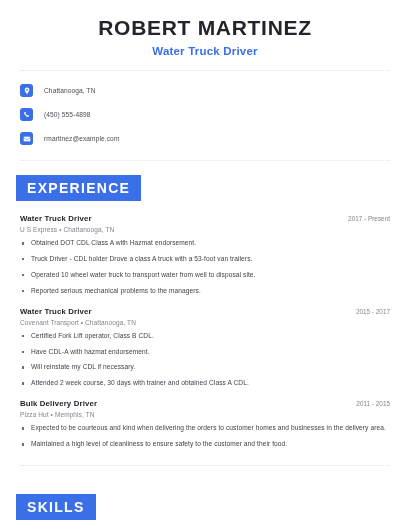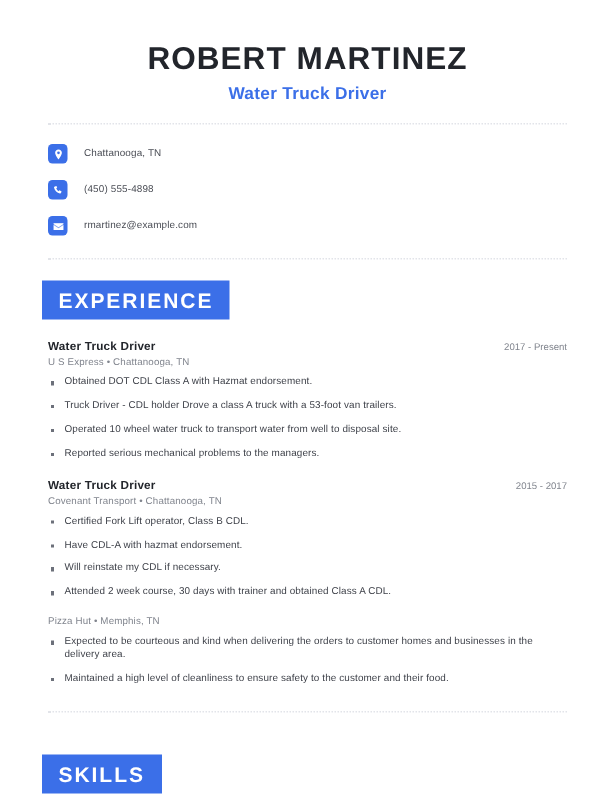--- a/index.html
+++ b/index.html
@@ -12,21 +12,21 @@
   body {
     width: 410px;
     height: 530px;
     font-family: "Liberation Sans", sans-serif;
     color: #31333a;
     overflow: hidden;
   }
   .page {
     width: 410px;
     height: 464px;
-    padding: 12px;
+    padding: 0;
     position: relative;
     background: #ffffff;
   }
 
   
   .header {
     padding: 16px 20px 0 20px;
     text-align: center;
   }
   .full-name {
@@ -235,20 +235,24 @@
         <div class="job-meta">Covenant Transport • Chattanooga, TN</div>
         <ul class="bullets">
           <li>Certified Fork Lift operator, Class B CDL.</li>
           <li>Have CDL-A with hazmat endorsement.</li>
           <li>Will reinstate my CDL if necessary.</li>
           <li>Attended 2 week course, 30 days with trainer and obtained Class A CDL.</li>
         </ul>
       </div>
 
       <div class="job">
+        <div class="job-head">
+          <span class="job-role">Bulk Delivery Driver</span>
+          <span class="job-dates">2011 - 2015</span>
+        </div>
         <div class="job-meta">Pizza Hut • Memphis, TN</div>
         <ul class="bullets">
           <li>Expected to be courteous and kind when delivering the orders to customer homes and businesses in the delivery area.</li>
           <li>Maintained a high level of cleanliness to ensure safety to the customer and their food.</li>
         </ul>
       </div>
 
     </div>
   </div>
 

